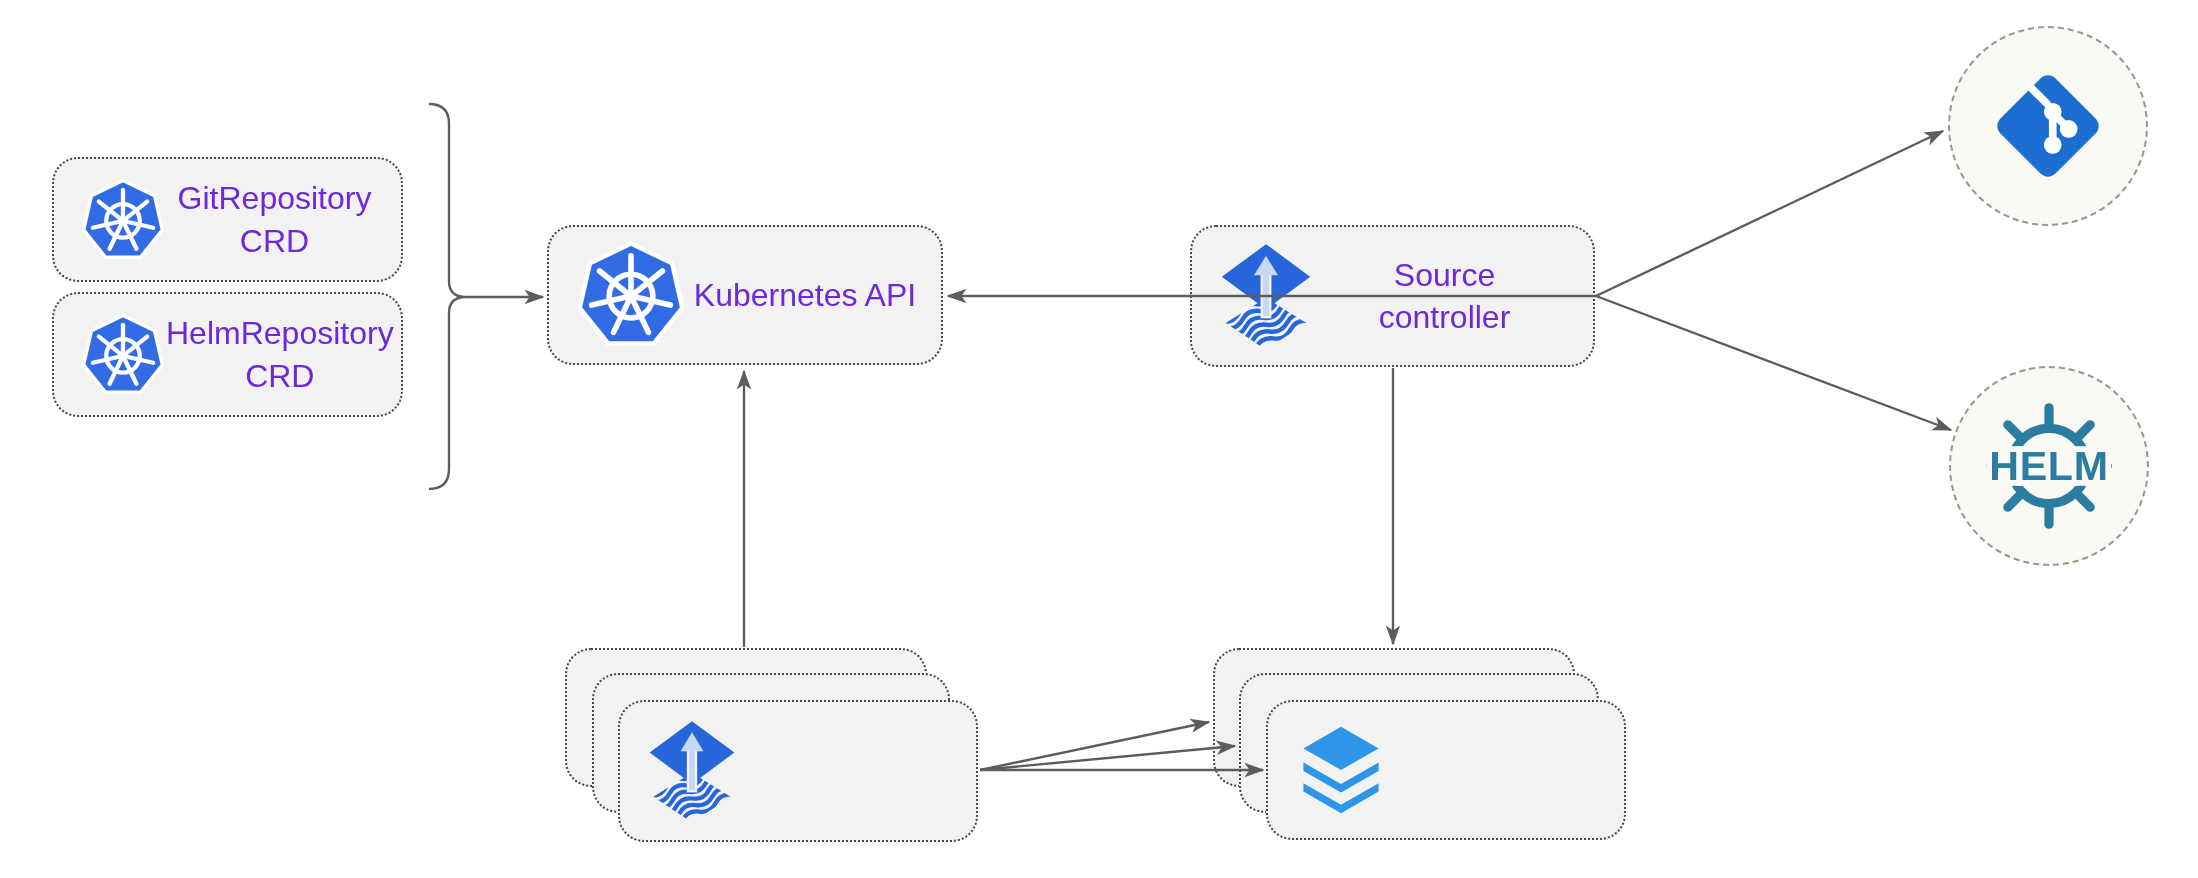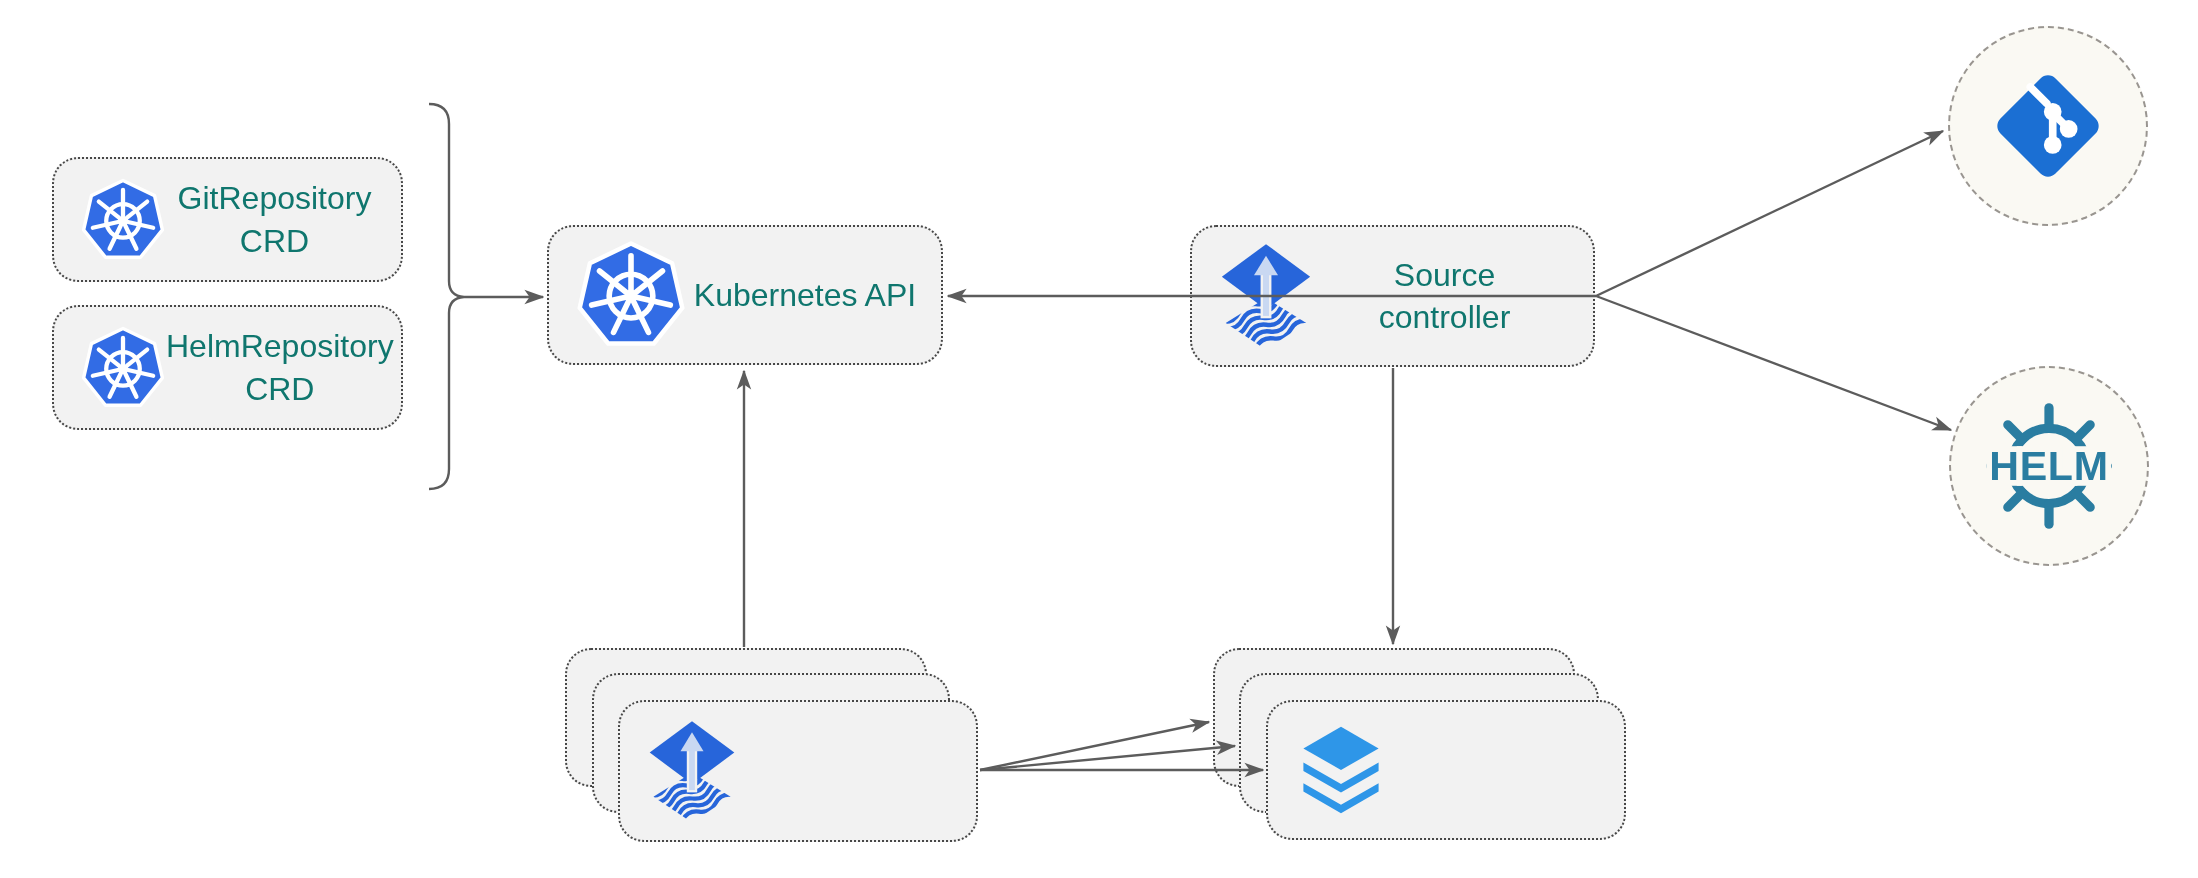--- a/index.html
+++ b/index.html
@@ -1,18 +1,18 @@
 <!DOCTYPE html>
 <html><head>
 <meta charset="utf-8">
 <style>
   html,body{margin:0;padding:0;background:#ffffff;}
   .canvas{
     position:relative;width:2198px;height:878px;background:#ffffff;overflow:hidden;
-    font-family:"Liberation Sans",sans-serif;color:#0f766e;
+    font-family:"Liberation Sans",sans-serif;color:#6d28d9;
   }
   .node{
     position:absolute;background:#f2f2f2;border:2px dotted #474747;border-radius:26px;
     display:flex;align-items:center;box-sizing:border-box;padding:0 18px 0 26px;
   }
   .node .label{flex:1;text-align:center;font-size:32px;line-height:1.32;white-space:pre-line;}
   .stack-layer{padding:0;}
   .icon{display:flex;align-items:center;justify-content:center;}
   .icon svg{display:block;}
   .circle-node{
@@ -42,21 +42,21 @@
           <line x1="44.2" y1="52.3" x2="14.9" y2="59"></line>
           <line x1="45.3" y1="47.3" x2="21.9" y2="28.6"></line>
         </g>
         <circle cx="50" cy="51" r="6" fill="#ffffff"></circle>
       </svg>
     </span>
     <div class="label">GitRepository
 CRD</div>
   </div>
 
-  <div class="node z2" style="left:52px;top:305px;width:351px;height:125px">
+  <div class="node z2" style="left:52px;top:292px;width:351px;height:125px">
     <span class="icon">
       <svg width="86" height="86" viewBox="0 0 100 100">
         <polygon points="50,4 86.7,21.7 95.8,61.5 70.4,93.3 29.6,93.3 4.2,61.5 13.3,21.7" fill="#326ce5" stroke="#ffffff" stroke-width="4" stroke-linejoin="round"></polygon>
         <g stroke="#ffffff" stroke-width="5" stroke-linecap="round" fill="none">
           <circle cx="50" cy="51" r="19.5"></circle>
           <line x1="50" y1="45" x2="50" y2="15"></line>
           <line x1="54.7" y1="47.3" x2="78.1" y2="28.6"></line>
           <line x1="55.8" y1="52.3" x2="85.1" y2="59"></line>
           <line x1="52.6" y1="56.4" x2="65.6" y2="83.4"></line>
           <line x1="47.4" y1="56.4" x2="34.4" y2="83.4"></line>

